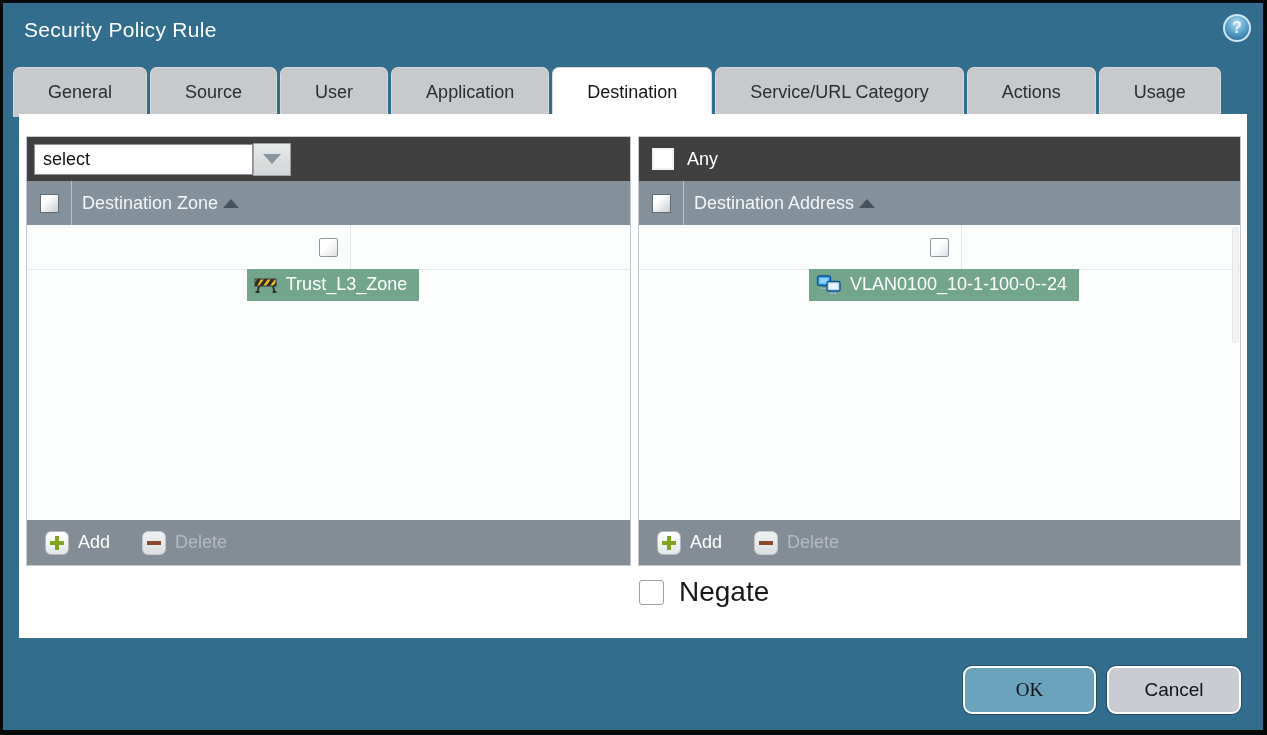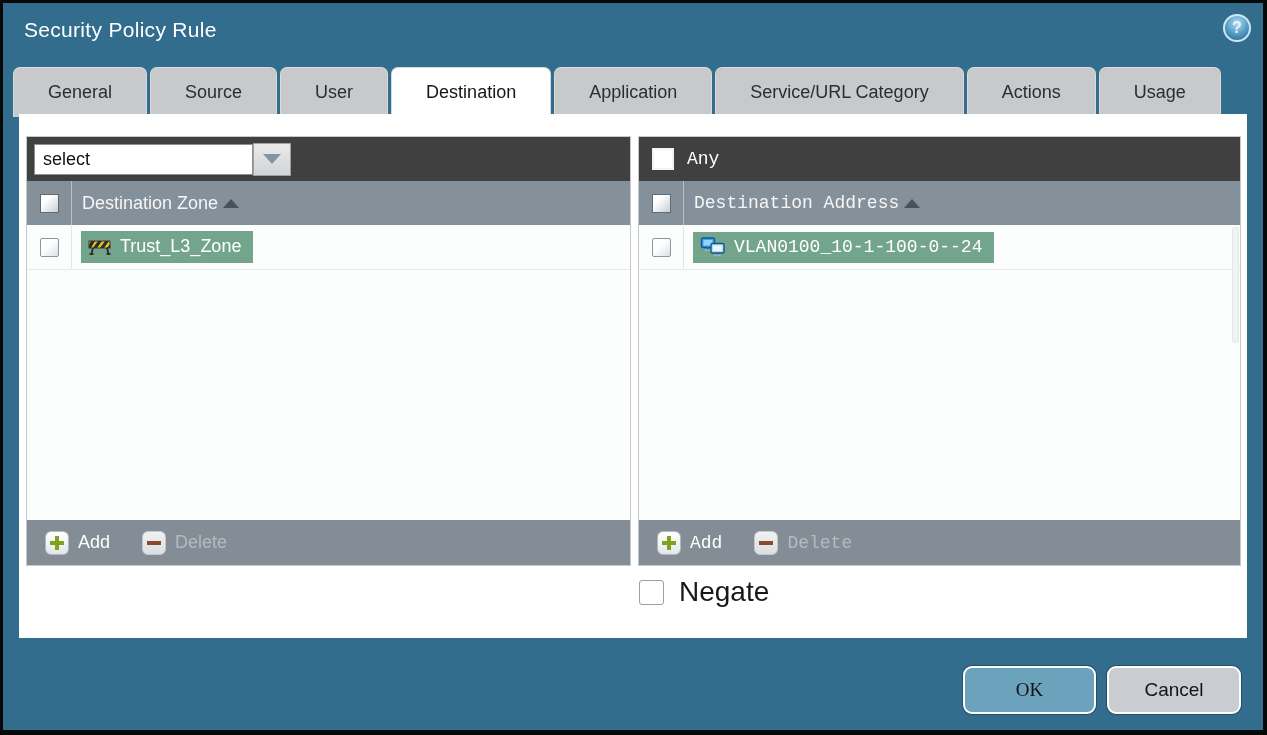--- a/index.html
+++ b/index.html
@@ -19,21 +19,21 @@
   .tab { background:#c8c9ca; border:1px solid #d9dadb; border-bottom:none; border-radius:7px 7px 0 0;
          padding:0 34px; display:flex; align-items:center; font-size:18px; color:#2b2e30; cursor:pointer; }
   .tab.active { background:#ffffff; color:#141618; }
 
   
   .content { position:absolute; left:16px; top:111px; width:1228px; height:524px; background:#ffffff; }
 
   .panel { position:absolute; top:22px; height:430px; display:flex; flex-direction:column;
            border:1px solid #c3c9cd; background:#fcfdfd; }
   .panel-left  { left:7px;  width:605px; }
-  .panel-right { left:619px; width:603px;font-family:Liberation Mono, monospace; }
+  .panel-right { left:619px; width:603px; }
 
   .panel-toolbar { height:44px; background:#404040; display:flex; align-items:center; padding:0 7px; flex:0 0 auto; }
   .combo { display:flex; align-items:center; }
   .combo-input { width:219px; height:31px; background:#ffffff; border:1px solid #8b9096;
                  font-size:18px; color:#121212; display:flex; align-items:center; padding-left:8px; }
   .combo-btn { width:38px; height:33px; background:linear-gradient(#e9eaea,#d2d4d5); border:1px solid #9ba1a5;
                display:flex; align-items:center; justify-content:center; cursor:pointer; }
   .tri-down { width:0; height:0; border-left:9px solid transparent; border-right:9px solid transparent;
               border-top:10px solid #8494a0; }
   .cb-any { width:22px; height:22px; background:#ffffff; border:2px solid #eef3f6; margin-left:6px; cursor:pointer; }
@@ -42,21 +42,21 @@
   .panel-header { height:44px; background:#84909a; display:flex; align-items:center; flex:0 0 auto; }
   .cb-cell { width:45px; height:100%; display:flex; align-items:center; justify-content:center;
              border-right:1px solid rgba(255,255,255,.45); flex:0 0 auto; }
   .cb-header { width:19px; height:19px; background:linear-gradient(135deg,#ffffff 30%,#c9ced2);
                border:1px solid #5f6a73; cursor:pointer; }
   .col-label { color:#f4f6f7; font-size:18px; margin-left:10px; cursor:pointer; display:flex; align-items:center; gap:5px; }
   .tri-up { width:0; height:0; border-left:8px solid transparent; border-right:8px solid transparent;
             border-bottom:9px solid #46525c; }
 
   .panel-list { flex:1 1 auto; background:#fcfdfd; position:relative; overflow:hidden; }
-  .list-row { height:45px; display:flex; align-items:center; border-bottom:1px solid #e7eaec; }
+  .list-row { height:45px; display:flex; align-items:center; border-bottom:1px solid #e7eaec;flex-direction:column; }
   .list-cb-cell { width:45px; height:100%; display:flex; align-items:center; justify-content:center;
                   border-right:1px solid #e3e6e8; flex:0 0 auto; }
   .cb-row { width:19px; height:19px; background:linear-gradient(135deg,#ffffff 40%,#dde1e4);
             border:1px solid #8d969c; border-radius:2px; cursor:pointer; }
   .chip { display:inline-flex; align-items:center; gap:8px; background:#73a58d; color:#ffffff;
           font-size:18px; padding:5px 12px 6px 7px; margin-left:9px; cursor:pointer; }
   .scroll-hint { position:absolute; right:1px; top:2px; width:7px; height:116px;
                  background:#f2f3f4; border:1px solid #e4e6e8; border-radius:3px; }
 
   .panel-footer { height:45px; background:#848d95; display:flex; align-items:center; padding:0 18px; gap:32px; flex:0 0 auto; }
@@ -87,22 +87,22 @@
 <div class="screen">
   <div class="dialog">
 
     <div class="title">Security Policy Rule</div>
     <div class="help">?</div>
 
     <div class="tabs">
       <div class="tab">General</div>
       <div class="tab">Source</div>
       <div class="tab">User</div>
+      <div class="tab">Application</div>
       <div class="tab active">Destination</div>
-      <div class="tab">Application</div>
       <div class="tab">Service/URL Category</div>
       <div class="tab">Actions</div>
       <div class="tab">Usage</div>
     </div>
 
     <div class="content">
 
       <div class="panel panel-left">
         <div class="panel-toolbar">
           <div class="combo">

